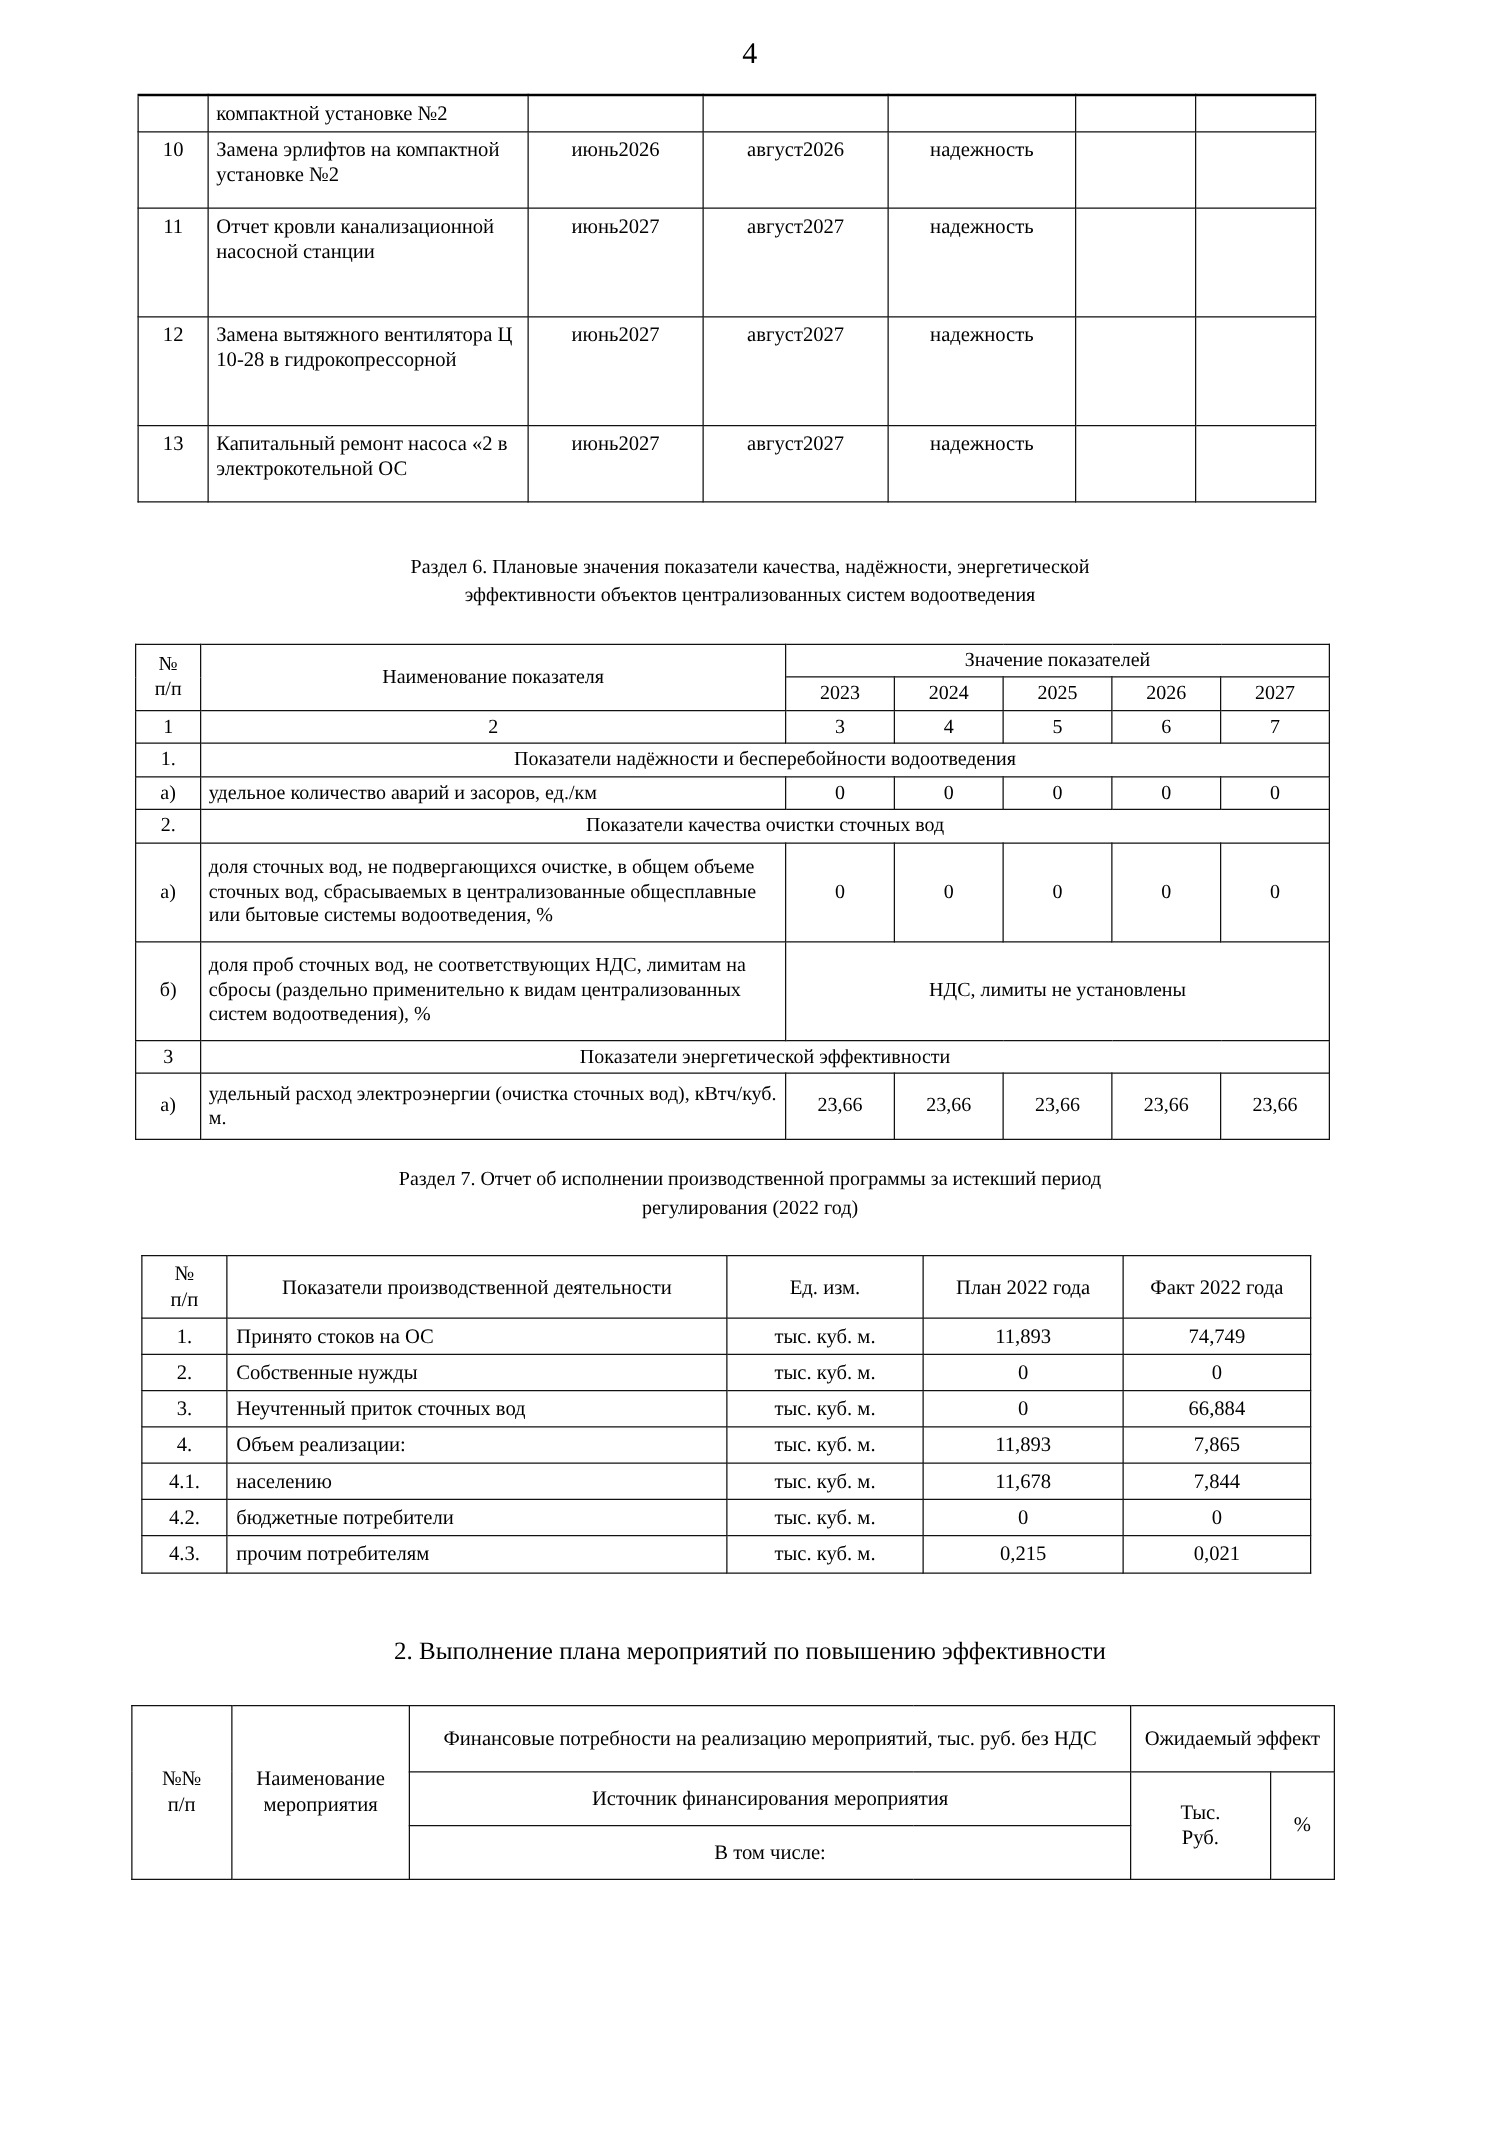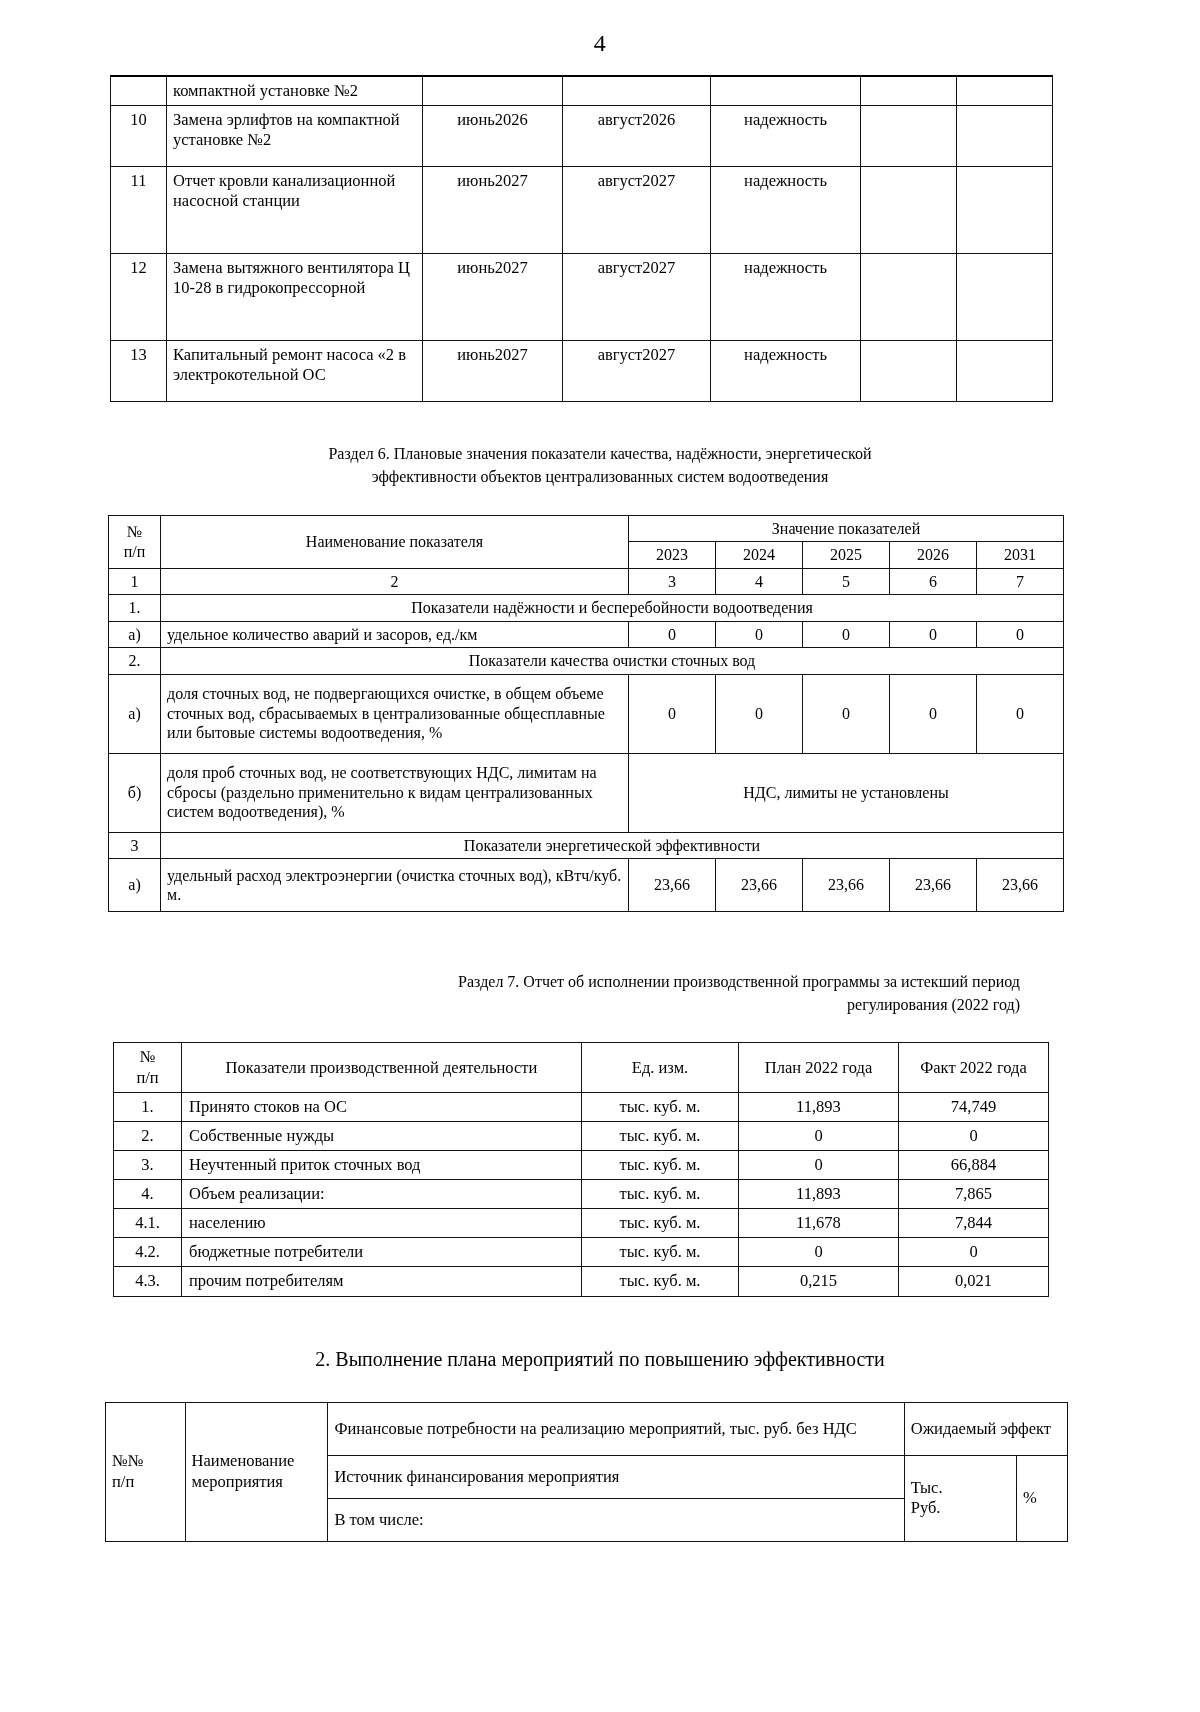--- a/index.html
+++ b/index.html
@@ -55,21 +55,21 @@
   .t-plan td { height: 20px; }
 
   
   .heading {
     text-align: center;
     font-size: 16px;
     line-height: 1.45;
     margin: 0 auto;
   }
   .h-sec6 { width: 830px; margin: 40px auto 0 auto; }
-  .h-sec7 { width: 840px; margin: 58px auto 0 auto; text-align: right; }
+  .h-sec7 { width: 840px; margin: 20px auto 0 auto; }
   .h-sub1 { width: 840px; margin: 34px auto 0 auto; font-size: 20px;}
   .h-sub2 { width: 860px; margin: 48px auto 0 auto; font-size: 20px;}
 
   
   .t-ind {
     width: 955px;
     margin: 26px 0 0 108px;
   }
   .t-ind td { font-size: 16px; padding: 3px 6px; }
   .t-ind .num { text-align: center; vertical-align: middle; }
@@ -81,21 +81,21 @@
     margin: 26px 0 0 113px;
   }
   .t-vol td { font-size: 16.5px; padding: 4px 7px; }
   .t-vol .hd { text-align: center; vertical-align: middle; }
 
   
   .t-meas {
     width: 963px;
     margin: 28px 0 0 105px;
   }
-  .t-meas td { font-size: 16.5px; padding: 4px 6px; text-align: left; vertical-align: middle; margin-top: 32px; }
+  .t-meas td { font-size: 16.5px; padding: 4px 6px; text-align: center; vertical-align: middle; margin-top: 32px; }
 </style>
 </head>
 <body>
 
 <div class="page">
 
   <div class="page-number">4</div>
 
   <table class="t-plan">
     <colgroup>
@@ -178,21 +178,21 @@
           <div>п/п</div>
         </td>
         <td class="ctr" rowspan="2" style="vertical-align:middle;">Наименование показателя</td>
         <td class="ctr" colspan="5">Значение показателей</td>
       </tr>
       <tr>
         <td class="ctr">2023</td>
         <td class="ctr">2024</td>
         <td class="ctr">2025</td>
         <td class="ctr">2026</td>
-        <td class="ctr">2031</td>
+        <td class="ctr">2027</td>
       </tr>
       <tr>
         <td class="ctr">1</td>
         <td class="ctr">2</td>
         <td class="ctr">3</td>
         <td class="ctr">4</td>
         <td class="ctr">5</td>
         <td class="ctr">6</td>
         <td class="ctr">7</td>
       </tr>

